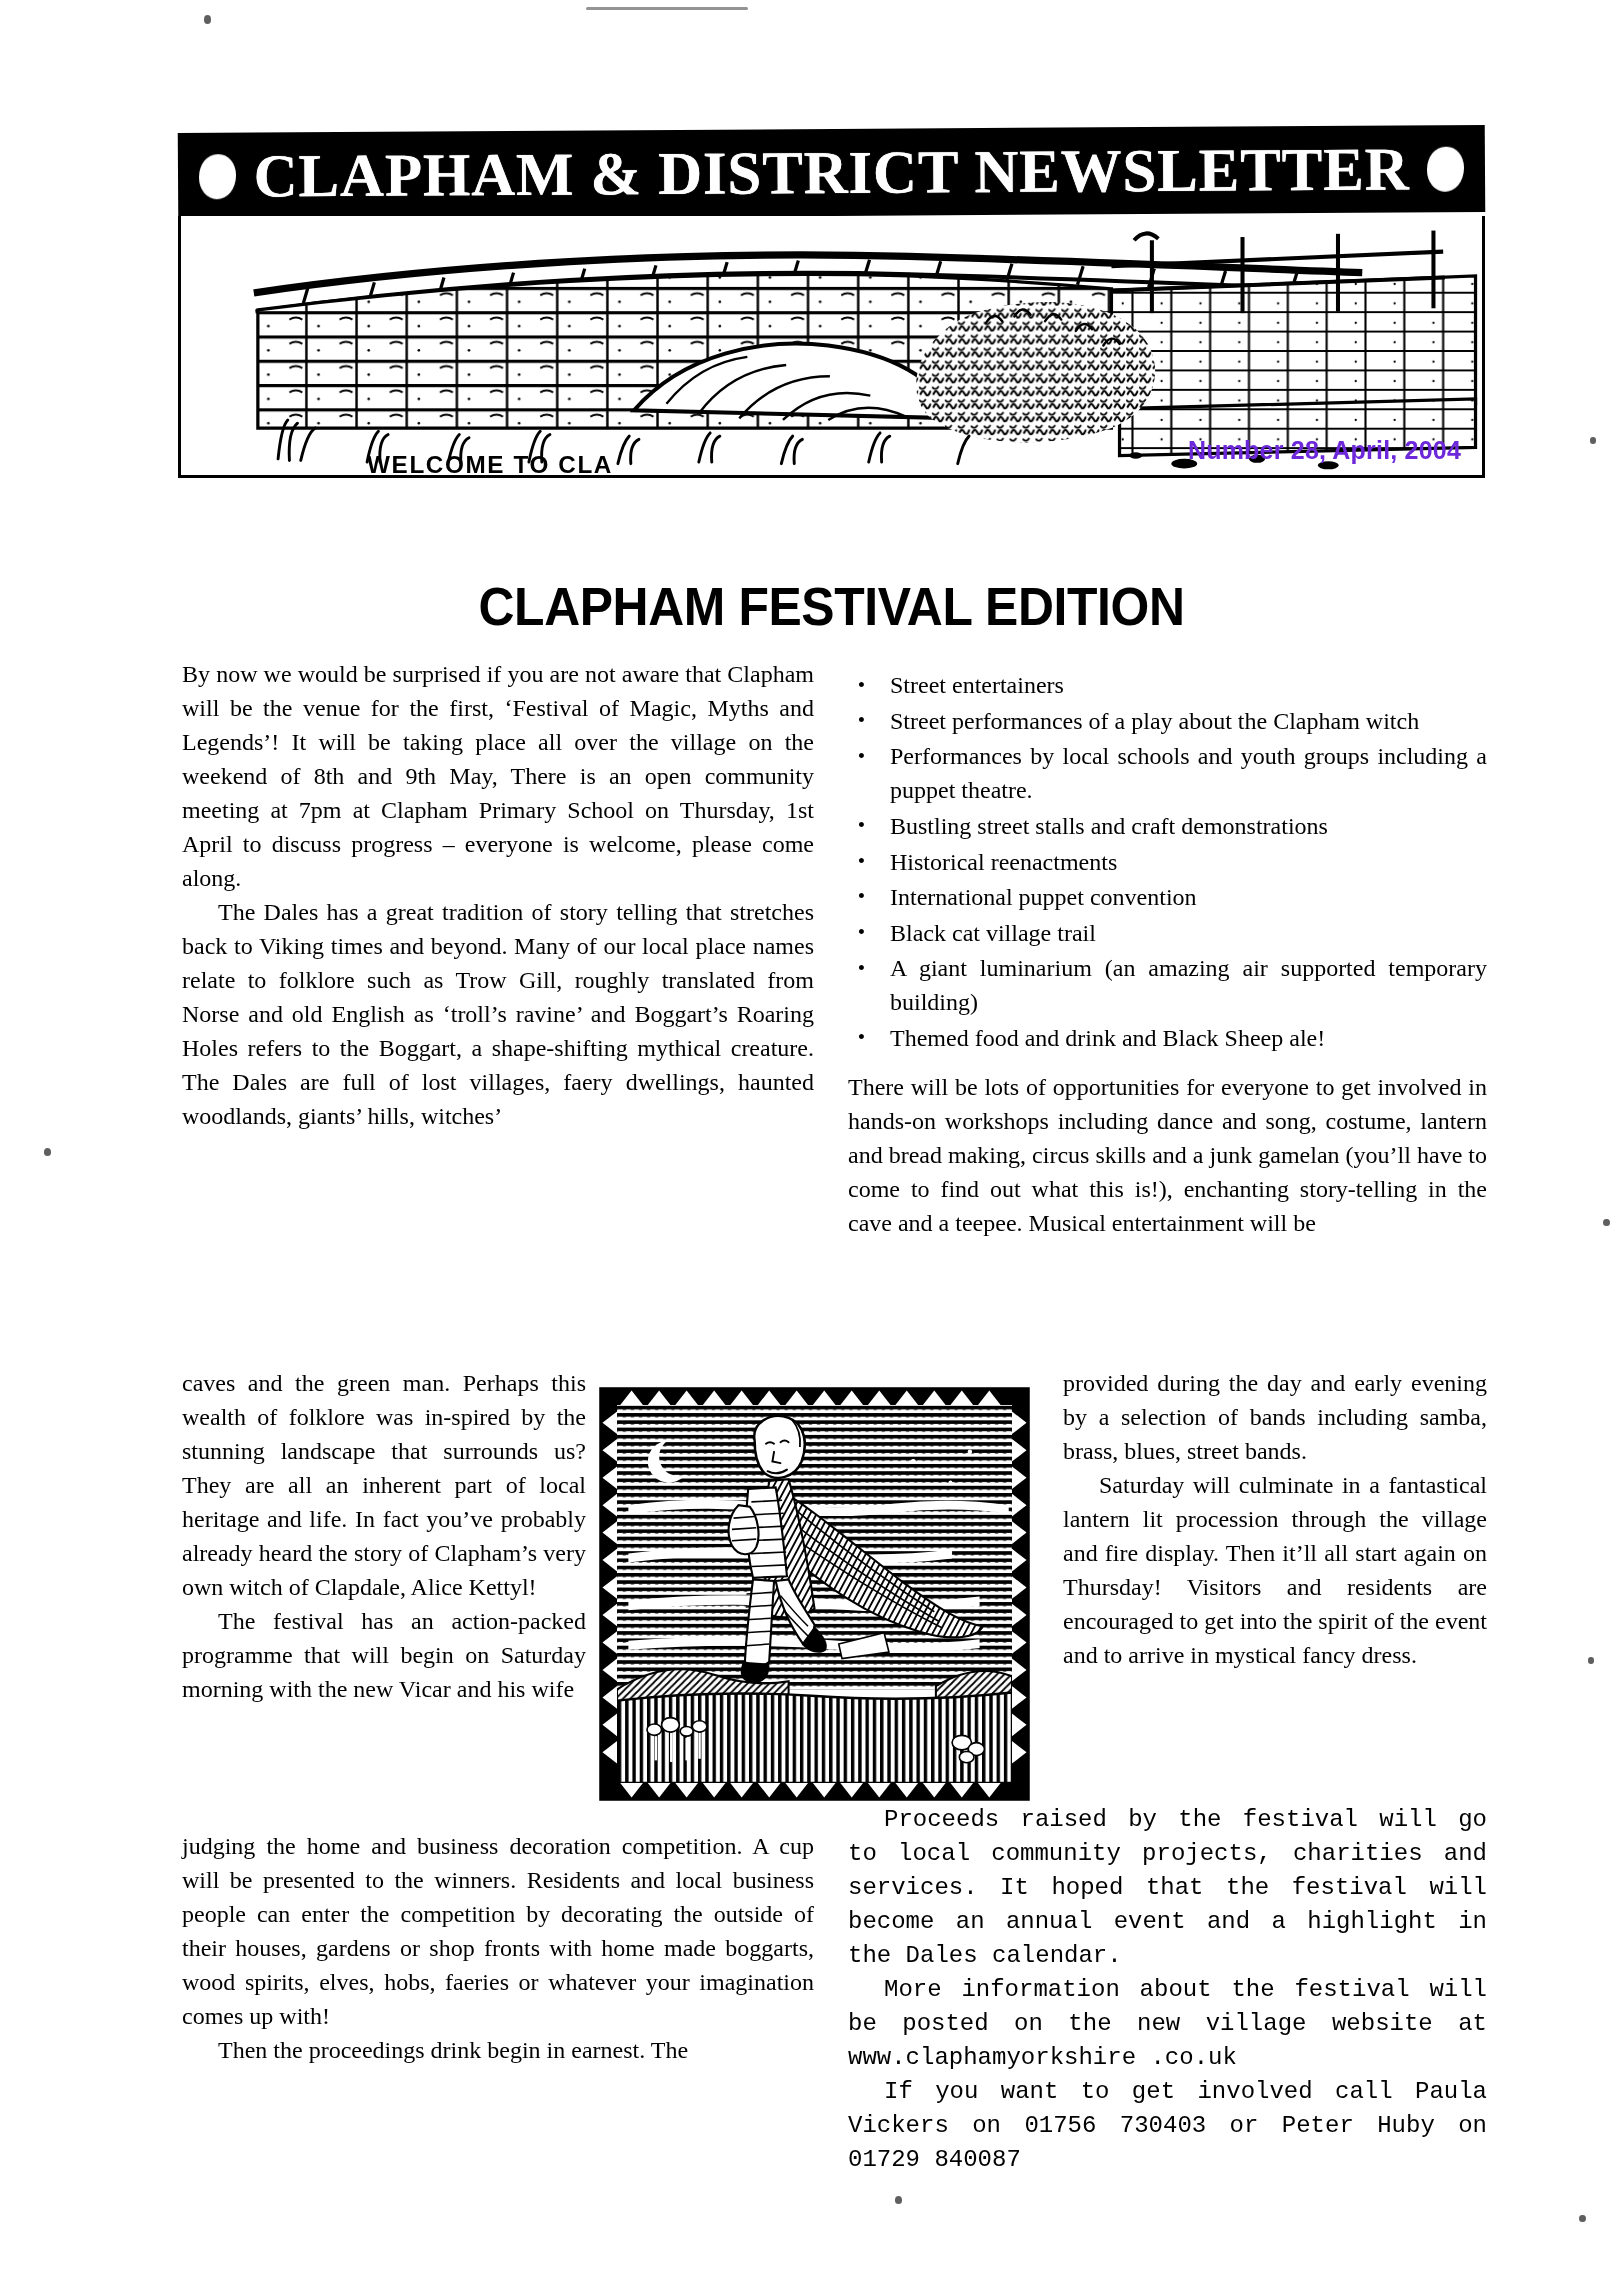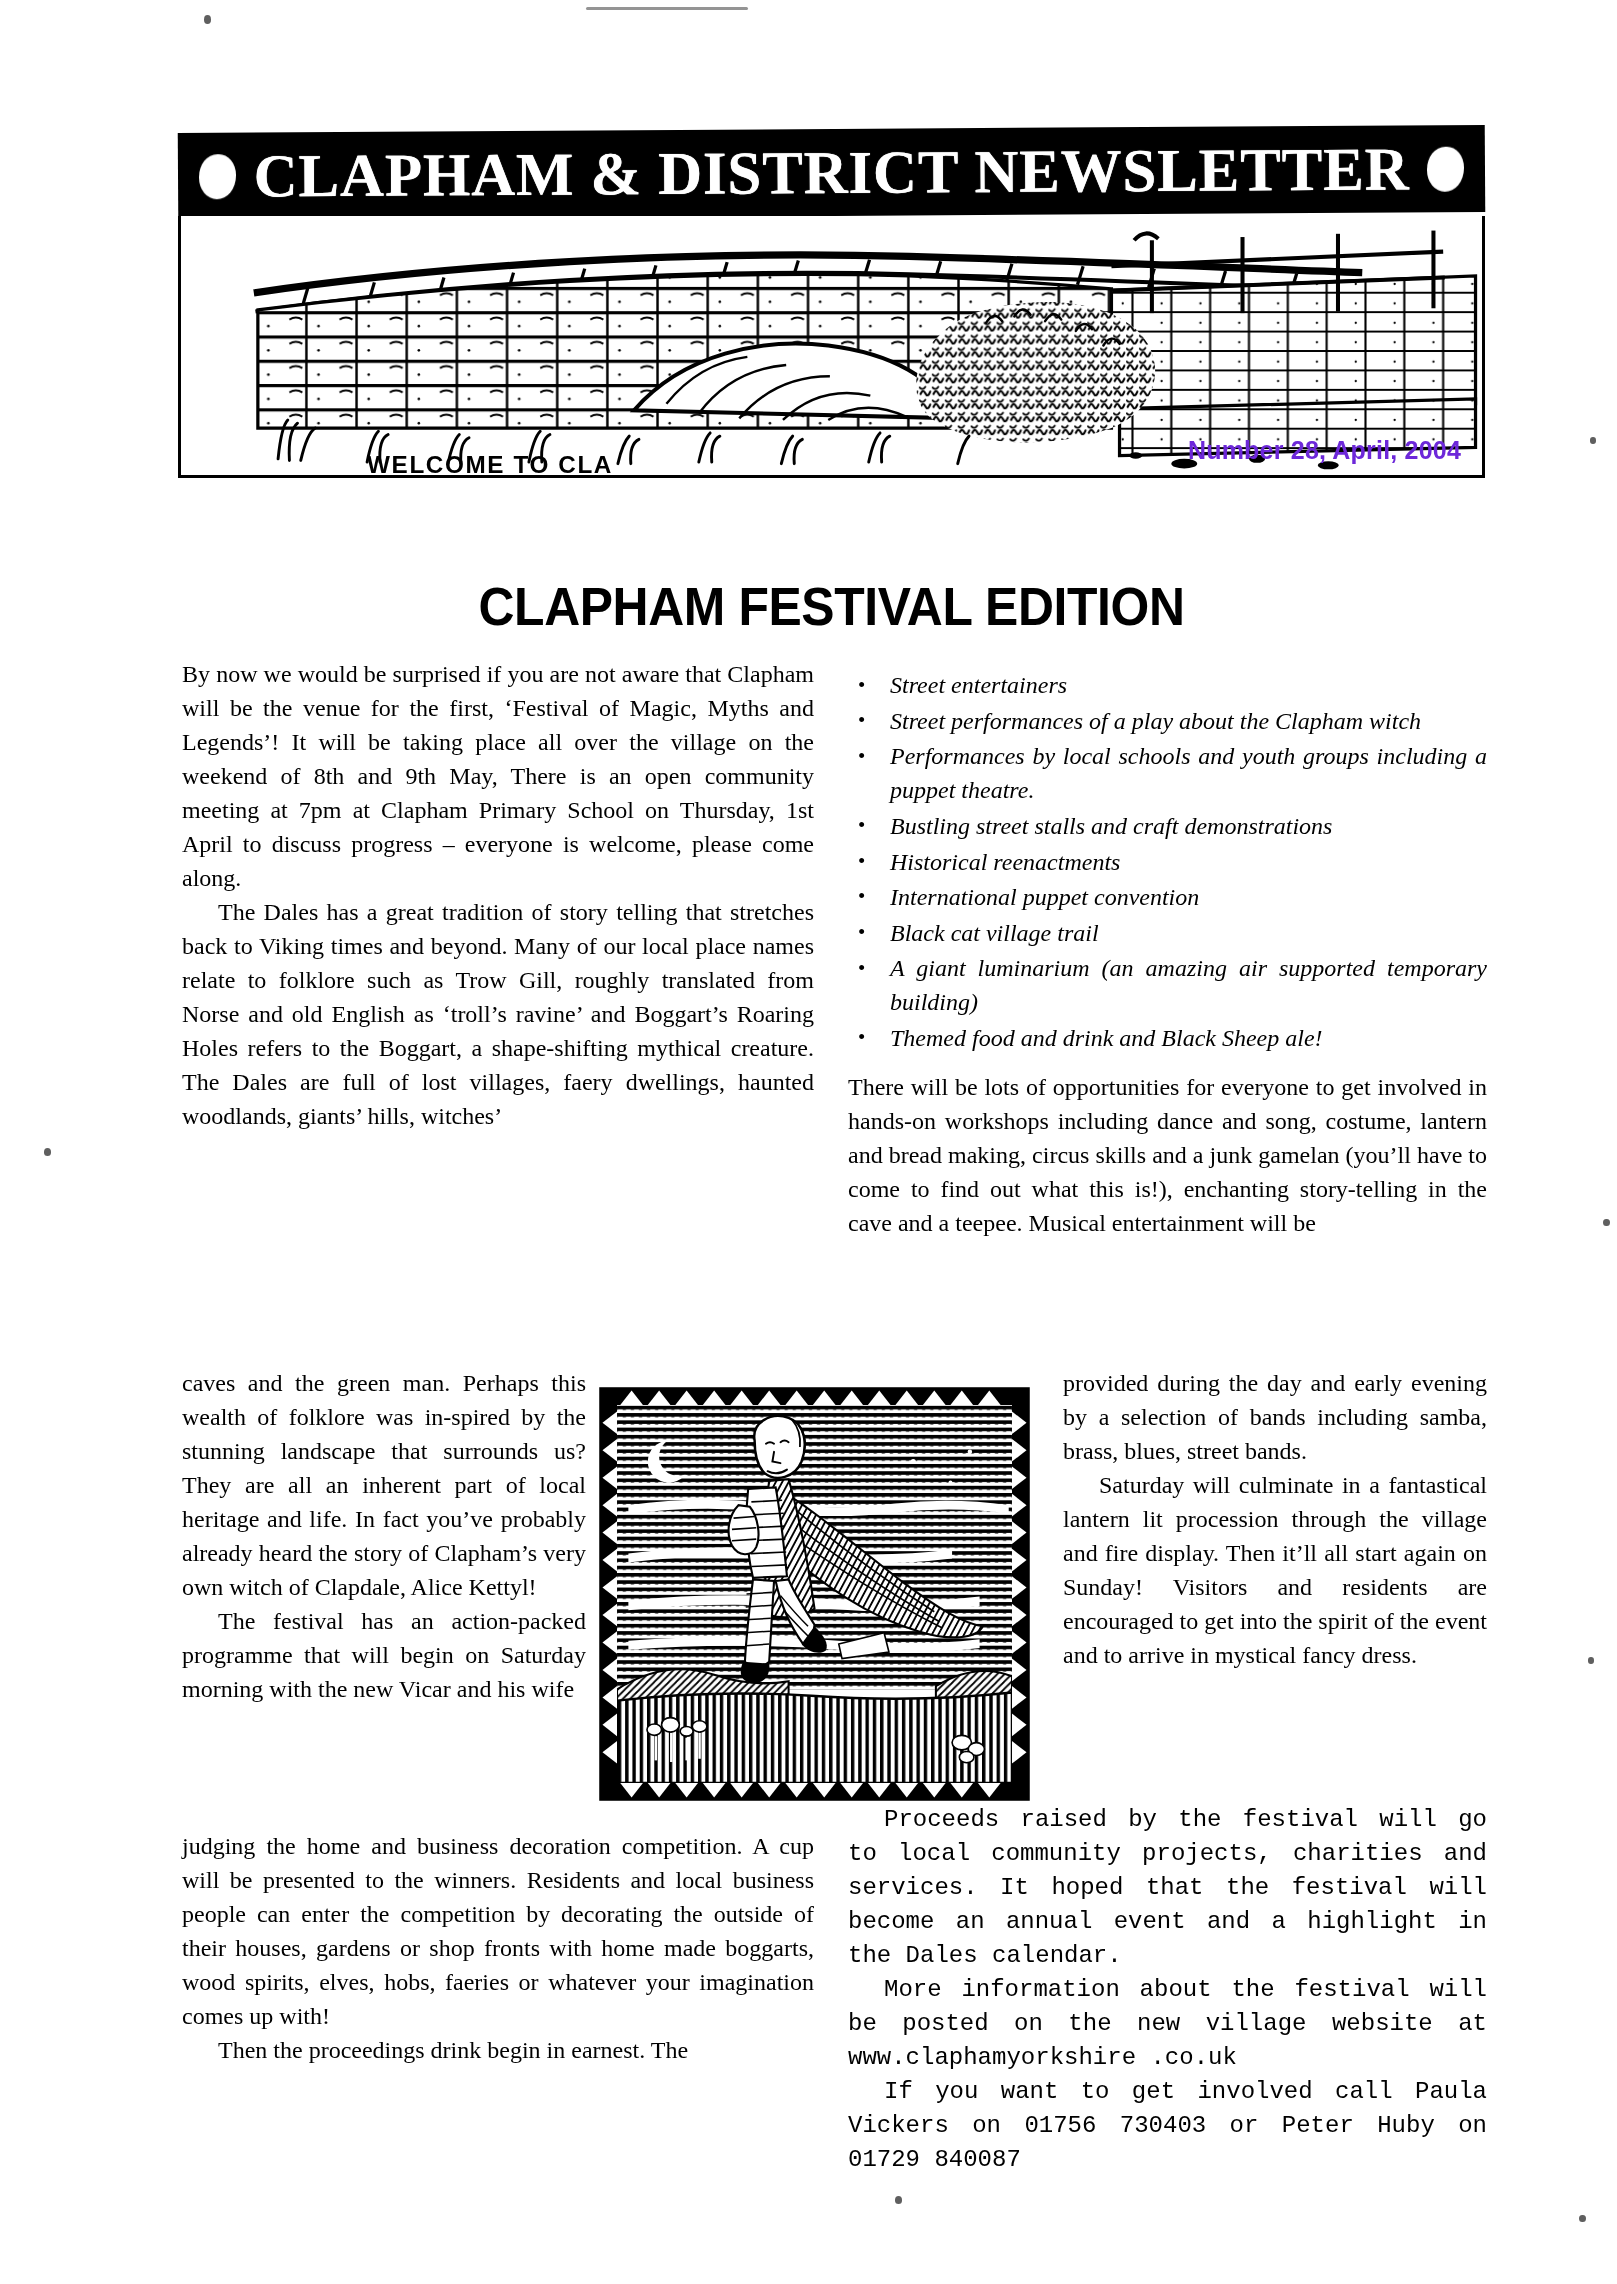--- a/index.html
+++ b/index.html
@@ -174,21 +174,20 @@
     font-family: Liberation Mono, monospace;
   }
   .tail-right p { margin: 0; }
   .tail-right p.ind { text-indent: 36px; }
 
   
   ul.bullets {
     margin: 11.3px 0 0 0;
     padding: 0;
     list-style: none;
-    font-style: italic;
   }
   ul.bullets li {
     position: relative;
     padding-left: 42px;
     margin-bottom: 1.6px;
     text-align: justify;
     line-height: 34px;
   }
   ul.bullets li::before {
     content: "\2022";
@@ -370,21 +369,21 @@
       <li class="nojust">International puppet convention</li>
       <li class="nojust">Black cat village trail</li>
       <li>A giant luminarium (an amazing air supported temporary building)</li>
       <li class="nojust">Themed food and drink and Black Sheep ale!</li>
     </ul>
     <p style="margin-top:14.6px;">There will be lots of opportunities for everyone to get involved in hands-on workshops including dance and song, costume, lantern and bread making, circus skills and a junk gamelan (you’ll have to come to find out what this is!), enchanting story-telling in the cave and a teepee. Musical entertainment will be</p>
   </div>
 
   <div class="wrap-right">
     <p>provided during the day and early evening by a selection of bands including samba, brass, blues, street bands.</p>
-    <p class="ind">Saturday will culminate in a fantastical lantern lit procession through the village and fire display. Then it’ll all start again on Sunday! Visitors and residents are encouraged to get into the spirit of the event and to arrive in mystical fancy dress.</p>
+    <p class="ind">Saturday will culminate in a fantastical lantern lit procession through the village and fire display. Then it’ll all start again on Thursday! Visitors and residents are encouraged to get into the spirit of the event and to arrive in mystical fancy dress.</p>
   </div>
 
   <div class="tail-right">
     <p class="ind">Proceeds raised by the festival will go to local community projects, charities and services. It hoped that the festival will become an annual event and a highlight in the Dales calendar.</p>
     <p class="ind">More information about the festival will be posted on the new village website at www.claphamyorkshire .co.uk</p>
     <p class="ind">If you want to get involved call Paula Vickers on 01756 730403 or Peter Huby on 01729 840087</p>
   </div>
 
   <div class="illo">
     <svg viewBox="0 0 540 520" preserveAspectRatio="none" aria-hidden="true">

